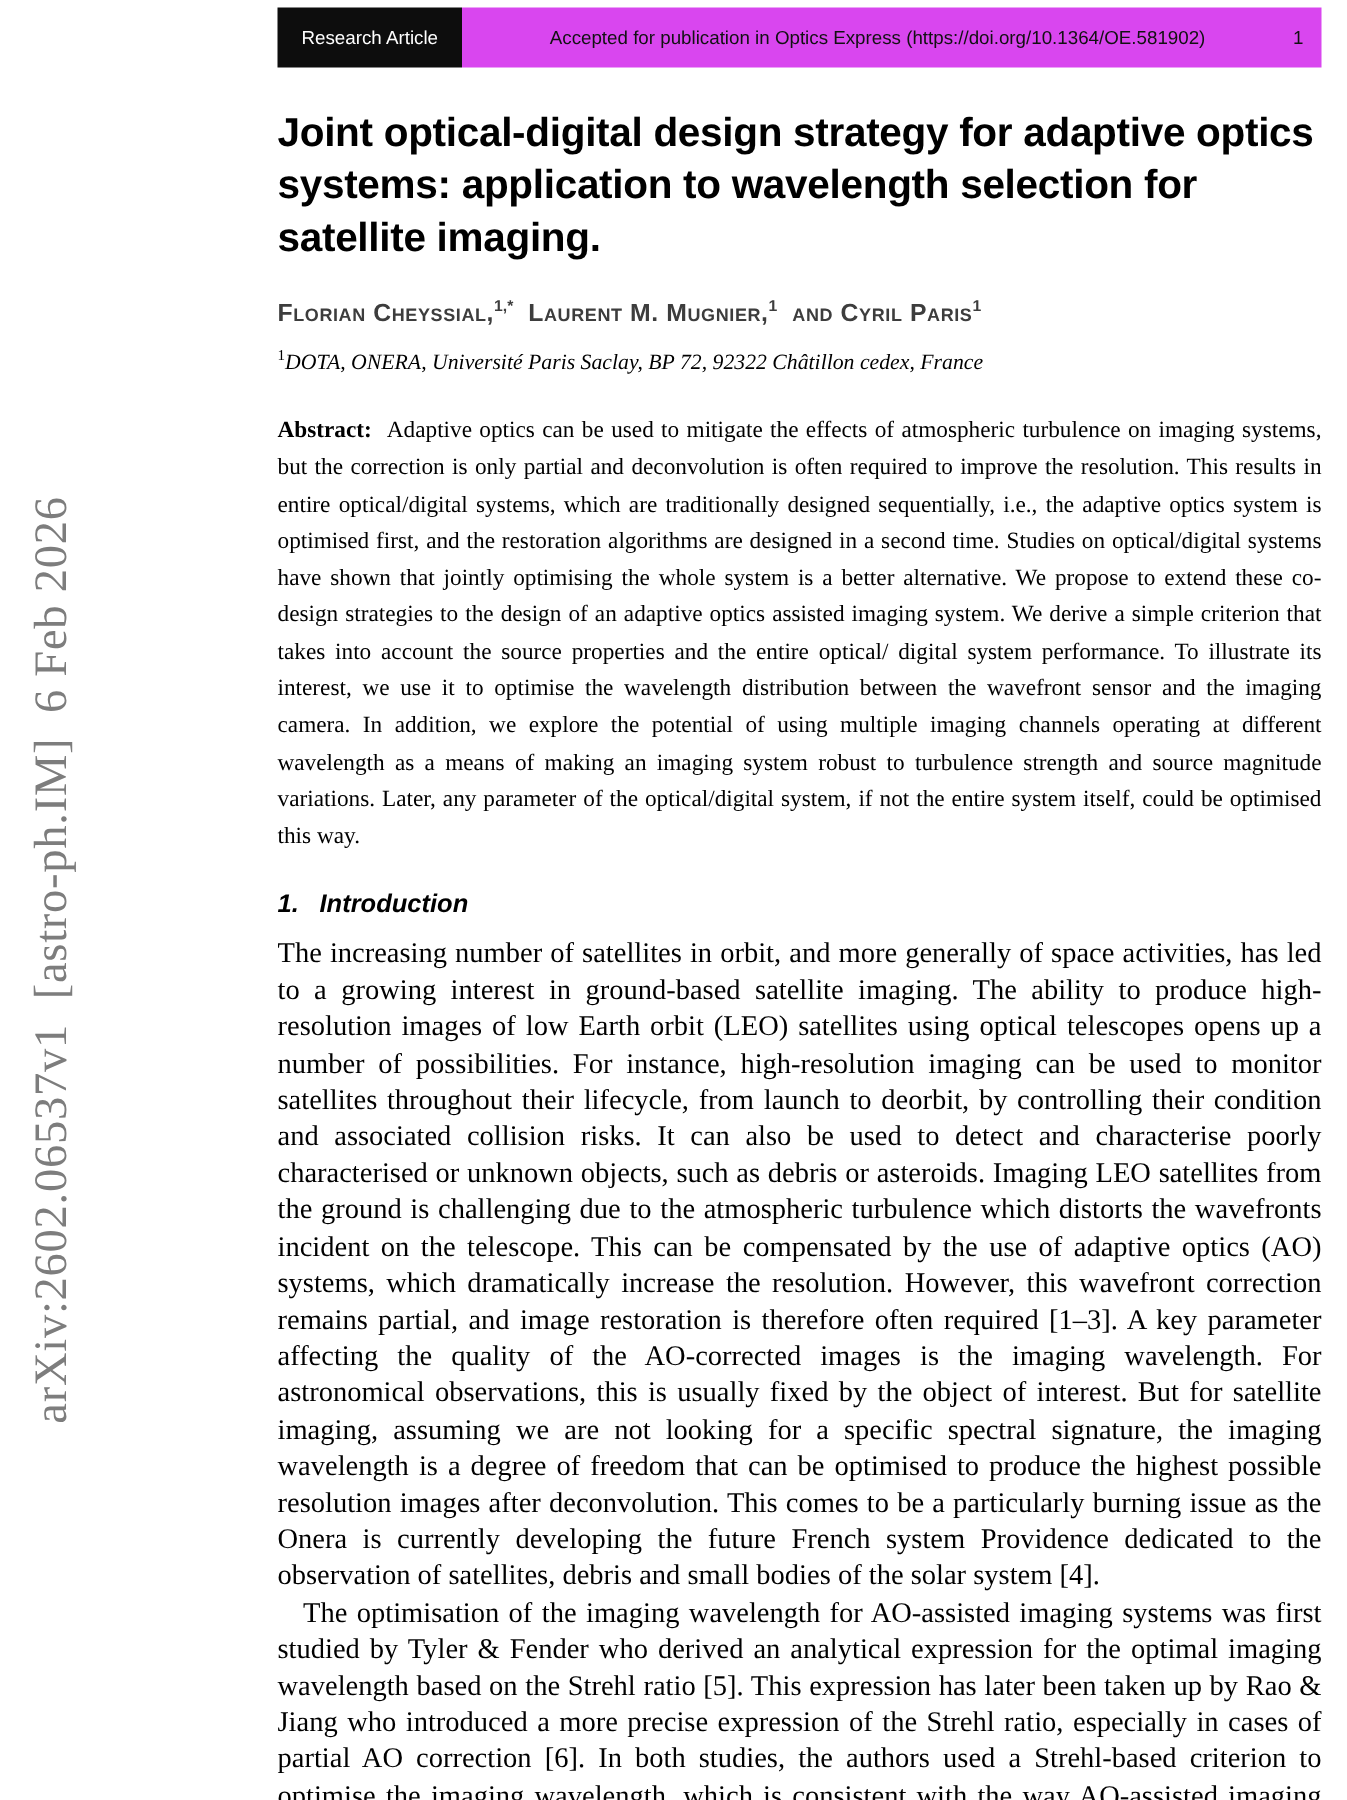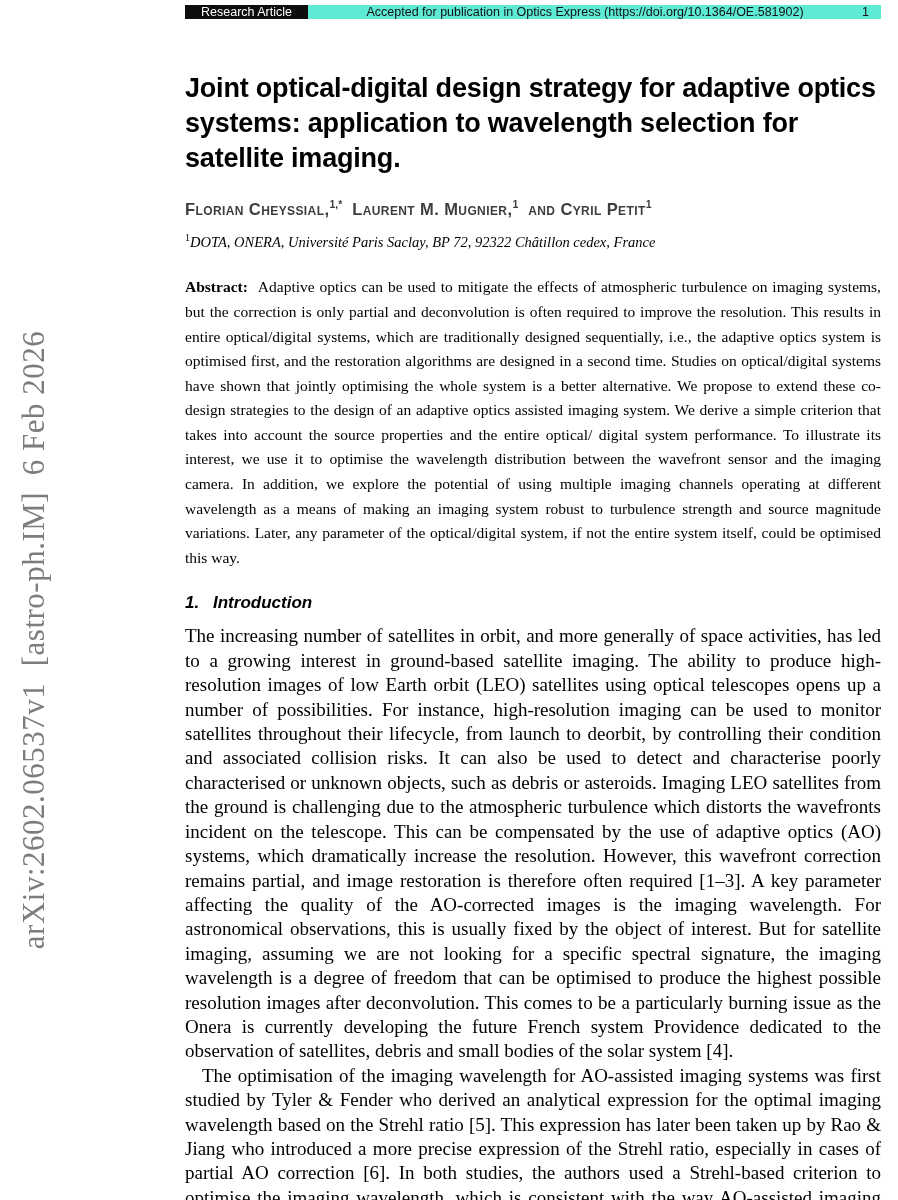--- a/index.html
+++ b/index.html
@@ -9,32 +9,32 @@
     overflow: hidden;
     position: relative;
     font-family: "Liberation Serif", serif;
     color: #000;
   }
   .page { position: absolute; inset: 0; }
 
   
   .header {
     position: absolute;
-    left: 185px; top: 5px; right: 17px; height: 14px;
+    left: 185px; top: 5px; right: 17px; height: 40px;
     display: flex; align-items: stretch;
     font-family: "Liberation Sans", sans-serif;
     font-size: 12.5px;
   }
   .badge {
     background: #0d0d0d; color: #ffffff;
     display: flex; align-items: center; justify-content: center;
     padding: 0 16px; white-space: nowrap;
   }
   .gray-bar {
-    flex: 1; background: #5eead4; color: #111;
+    flex: 1; background: #d946ef; color: #111;
     display: flex; align-items: center;
   }
   .gray-bar .line { flex: 1; text-align: center; }
   .gray-bar .num { padding-right: 12px; }
 
   
   .watermark {
     position: absolute;
     top: 640px; left: 34px;
     transform: translate(-50%, -50%) rotate(-90deg);
@@ -130,21 +130,21 @@
 
   <div class="watermark">arXiv:2602.06537v1  [astro-ph.IM]  6 Feb 2026</div>
 
   <div class="content">
 
     <h1 class="title">Joint optical-digital design strategy for adaptive optics systems: application to wavelength selection for satellite imaging.</h1>
 
     <div class="authors">
       <span><span>Florian Cheyssial,</span><sup>1,*</sup></span>
       <span><span>Laurent M. Mugnier,</span><sup>1</sup></span>
-      <span><span>and Cyril Petit</span><sup>1</sup></span>
+      <span><span>and Cyril Paris</span><sup>1</sup></span>
     </div>
 
     <div class="affiliation"><sup>1</sup><span>DOTA, ONERA, Université Paris Saclay, BP 72, 92322 Châtillon cedex, France</span></div>
 
 
     <p class="abstract"><span class="abstract-label">Abstract:</span><span>Adaptive optics can be used to mitigate the effects of atmospheric turbulence on imaging systems, but the correction is only partial and deconvolution is often required to improve the resolution. This results in entire optical/digital systems, which are traditionally designed sequentially, i.e., the adaptive optics system is optimised first, and the restoration algorithms are designed in a second time. Studies on optical/digital systems have shown that jointly optimising the whole system is a better alternative. We propose to extend these co-design strategies to the design of an adaptive optics assisted imaging system. We derive a simple criterion that takes into account the source properties and the entire optical/ digital system performance. To illustrate its interest, we use it to optimise the wavelength distribution between the wavefront sensor and the imaging camera. In addition, we explore the potential of using multiple imaging channels operating at different wavelength as a means of making an imaging system robust to turbulence strength and source magnitude variations. Later, any parameter of the optical/digital system, if not the entire system itself, could be optimised this way.</span></p>
 
     <div class="section-heading"><span class="sec-num">1.</span><span>Introduction</span></div>
 
     <p class="para">The increasing number of satellites in orbit, and more generally of space activities, has led to a growing interest in ground-based satellite imaging. The ability to produce high-resolution images of low Earth orbit (LEO) satellites using optical telescopes opens up a number of possibilities. For instance, high-resolution imaging can be used to monitor satellites throughout their lifecycle, from launch to deorbit, by controlling their condition and associated collision risks. It can also be used to detect and characterise poorly characterised or unknown objects, such as debris or asteroids. Imaging LEO satellites from the ground is challenging due to the atmospheric turbulence which distorts the wavefronts incident on the telescope. This can be compensated by the use of adaptive optics (AO) systems, which dramatically increase the resolution. However, this wavefront correction remains partial, and image restoration is therefore often required [1–3]. A key parameter affecting the quality of the AO-corrected images is the imaging wavelength. For astronomical observations, this is usually fixed by the object of interest. But for satellite imaging, assuming we are not looking for a specific spectral signature, the imaging wavelength is a degree of freedom that can be optimised to produce the highest possible resolution images after deconvolution. This comes to be a particularly burning issue as the Onera is currently developing the future French system Providence dedicated to the observation of satellites, debris and small bodies of the solar system [4].</p>

